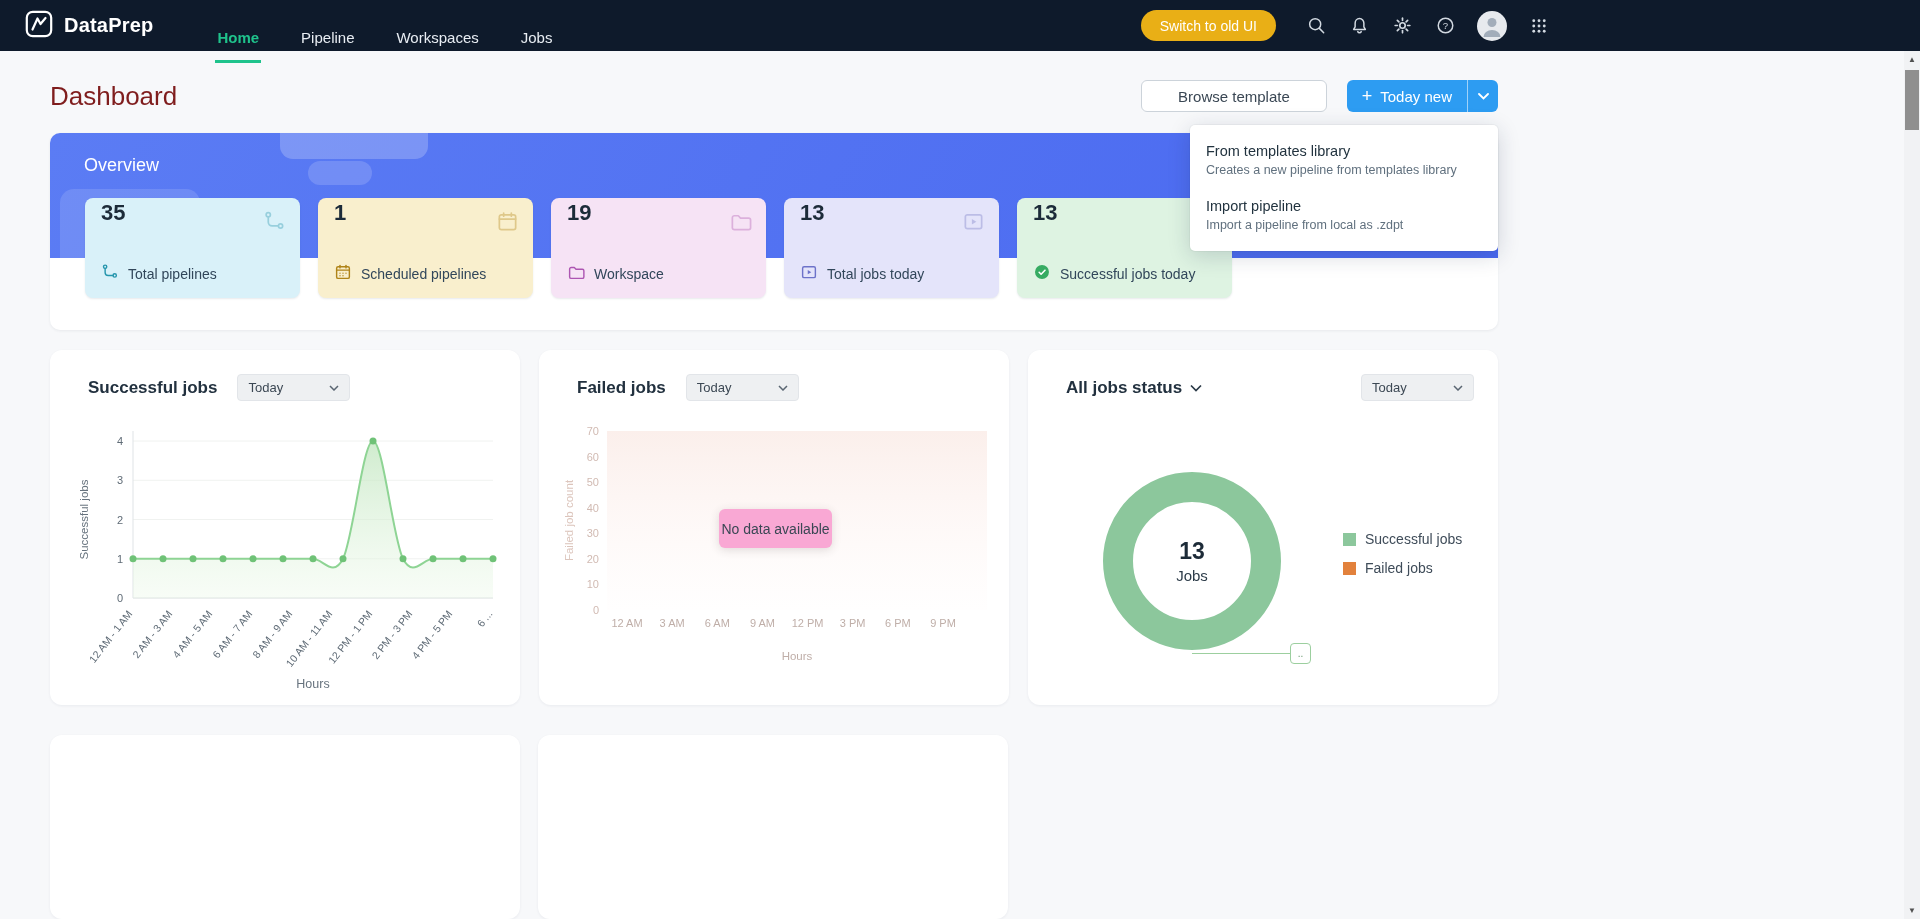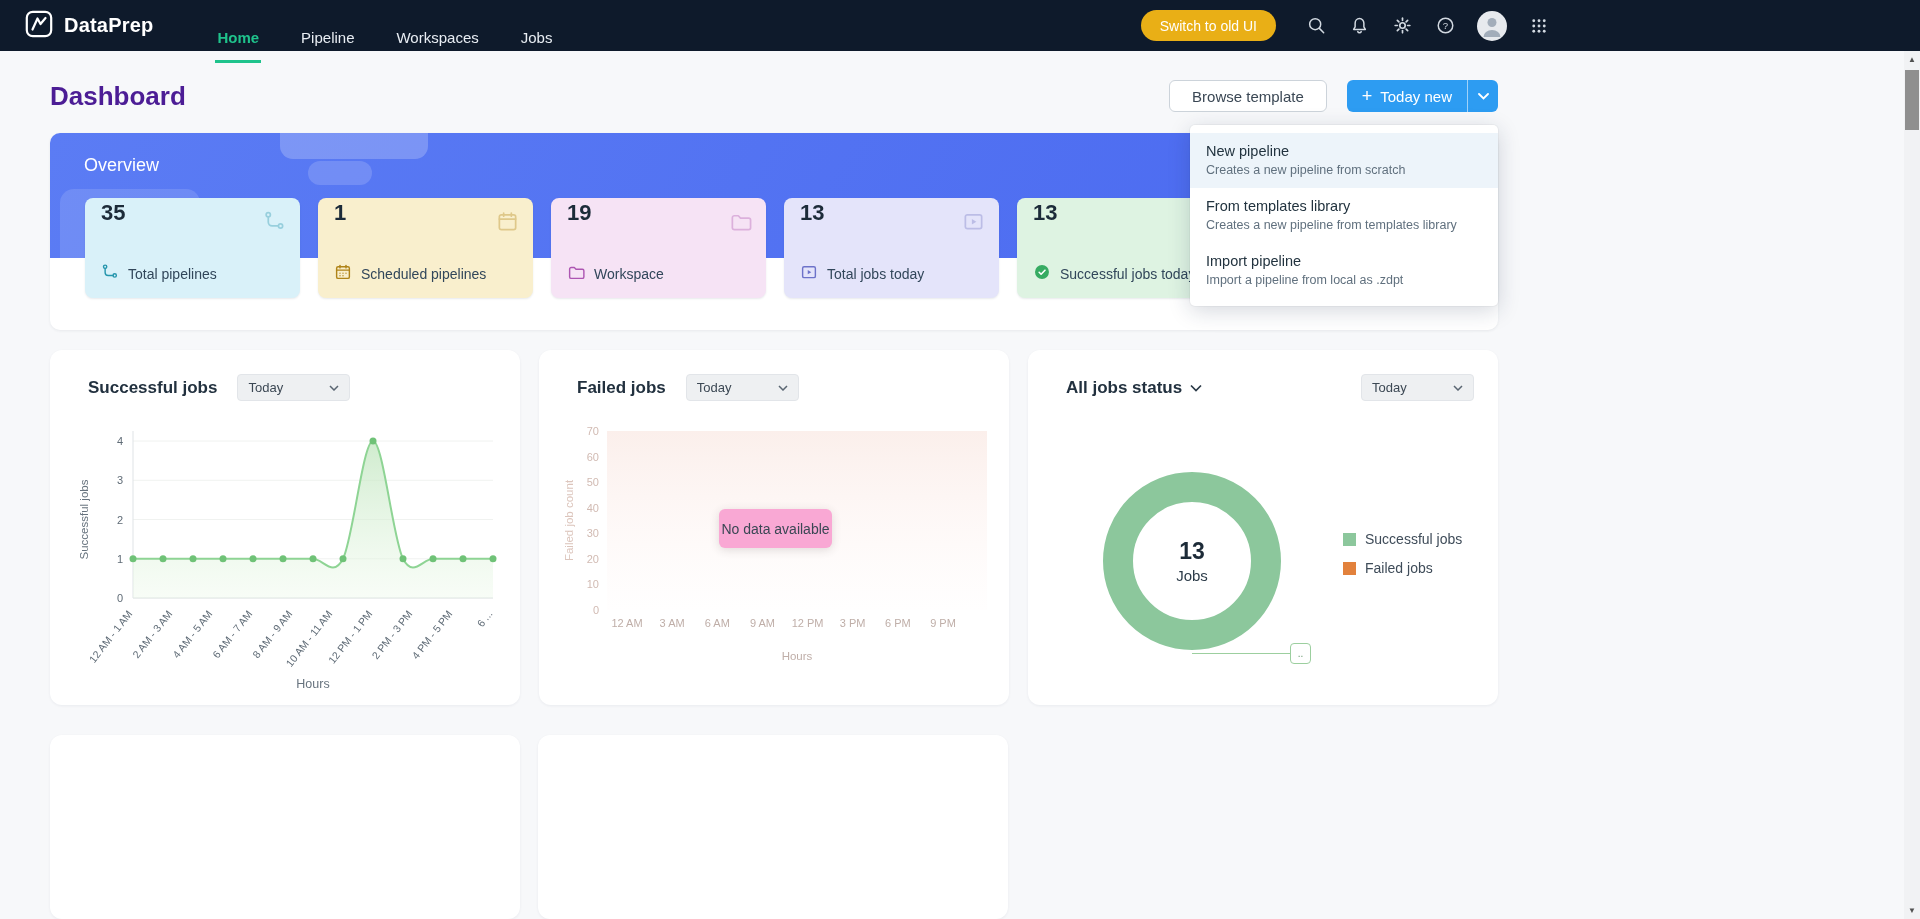--- a/index.html
+++ b/index.html
@@ -35,24 +35,24 @@
     font-family:"Liberation Sans",sans-serif; cursor:pointer; margin-right:8px;
   }
   .tb-icon { width:22px; height:22px; display:flex; align-items:center; justify-content:center; cursor:pointer; }
   .avatar {
     width:30px; height:30px; border-radius:50%; background:#e7eaee; overflow:hidden;
     display:flex; align-items:flex-end; justify-content:center; cursor:pointer;
   }
 
   
   .page-head { position:absolute; left:50px; top:70px; width:1448px; height:52px; display:flex; align-items:center; }
-  .page-title { font-size:26px; font-weight:700; color:#4c1d95; }
+  .page-title { font-size:26px; font-weight:400; color:#7f1d1d; }
   .head-actions { margin-left:auto; display:flex; align-items:center; gap:20px; }
   .btn-secondary {
-    height:32px; padding:0 22px; background:#ffffff; border:1px solid #ccd3da; border-radius:6px;
+    height:32px; padding:0 36px; background:#ffffff; border:1px solid #ccd3da; border-radius:6px;
     font-size:15px; color:#3a4754; font-family:"Liberation Sans",sans-serif; cursor:pointer;
   }
   .btn-create {
     height:32px; display:flex; align-items:stretch; background:var(--accent-blue,#2d9cf2);
     border-radius:6px; color:#fff; font-size:15px; cursor:pointer; overflow:hidden;
   }
   .btn-create .main-seg { display:flex; align-items:center; gap:8px; padding:0 15px; }
   .btn-create .plus-icon { font-size:18px; font-weight:400; line-height:1; }
   .btn-create .caret-seg { width:31px; display:flex; align-items:center; justify-content:center; border-left:1px solid rgba(255,255,255,.55); }
 
@@ -352,24 +352,20 @@
             </svg>
         </span>
         <span class="stat-label">Successful jobs today</span>
       </div>
     </div>
 
   </div>
 </section>
 
 <div class="dropdown">
-  <div class="menu-item highlight">
-    <div class="mi-title">New pipeline</div>
-    <div class="mi-desc">Creates a new pipeline from scratch</div>
-  </div>
   <div class="menu-item">
     <div class="mi-title">From templates library</div>
     <div class="mi-desc">Creates a new pipeline from templates library</div>
   </div>
   <div class="menu-item">
     <div class="mi-title">Import pipeline</div>
     <div class="mi-desc">Import a pipeline from local as .zdpt</div>
   </div>
 </div>
 

